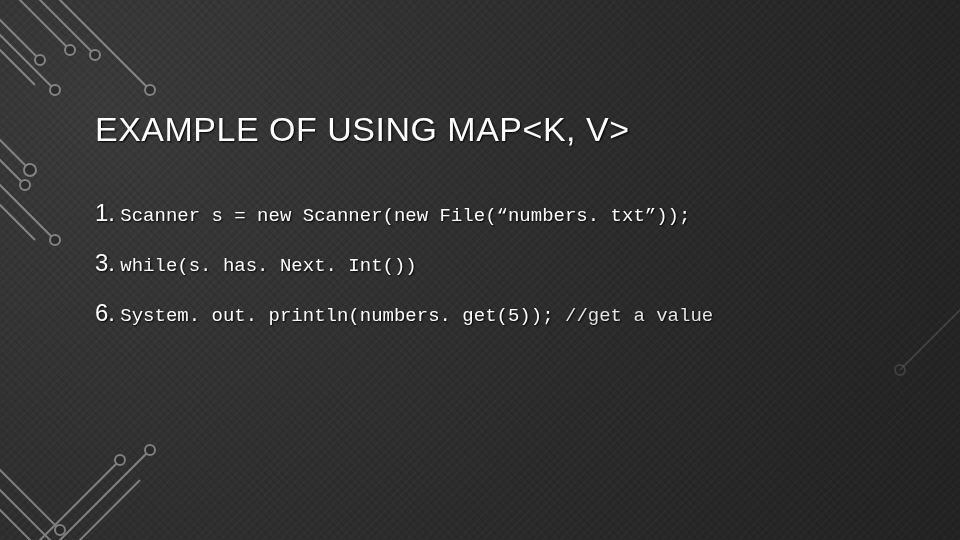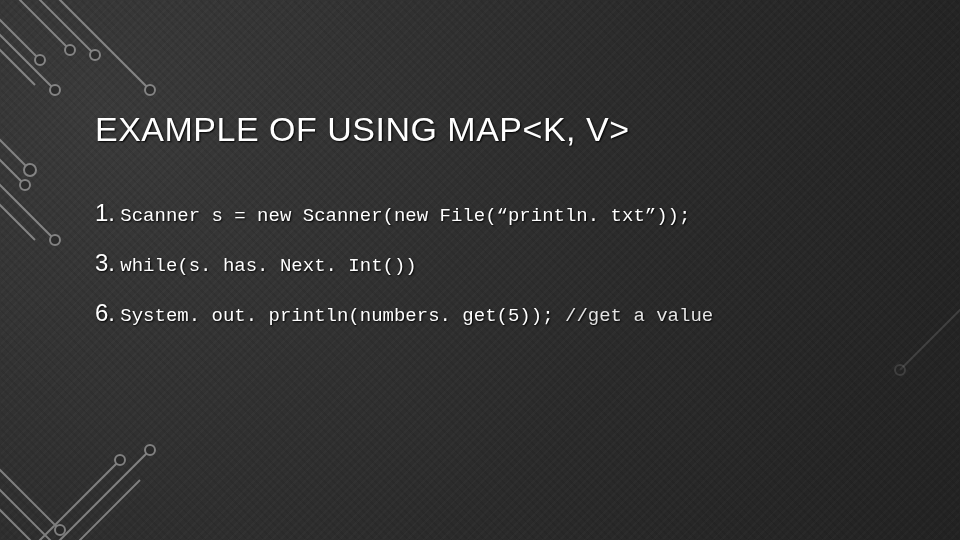--- a/index.html
+++ b/index.html
@@ -82,21 +82,21 @@
 
   <path d="M970 300 L900 370" opacity="0.3"></path>
   <circle cx="900" cy="370" r="5" opacity="0.3"></circle>
 </svg>
 
 <div class="content">
   <h1>EXAMPLE OF USING MAP&lt;K, V&gt;</h1>
   <ol>
     <li>
       <span class="num">1.</span>
-      <span class="code">Scanner s = new Scanner(new File(“println. txt”));</span>
+      <span class="code">Scanner s = new Scanner(new File(“numbers. txt”));</span>
     </li>
     <li>
       <span class="num">3.</span>
       <span class="code">while(s. has. Next. Int())</span>
     </li>
     <li>
       <span class="num">6.</span>
       <span class="code"><span>System. out. println(numbers. get(5)); </span><span class="comment">//get a value</span></span>
     </li>
   </ol>

